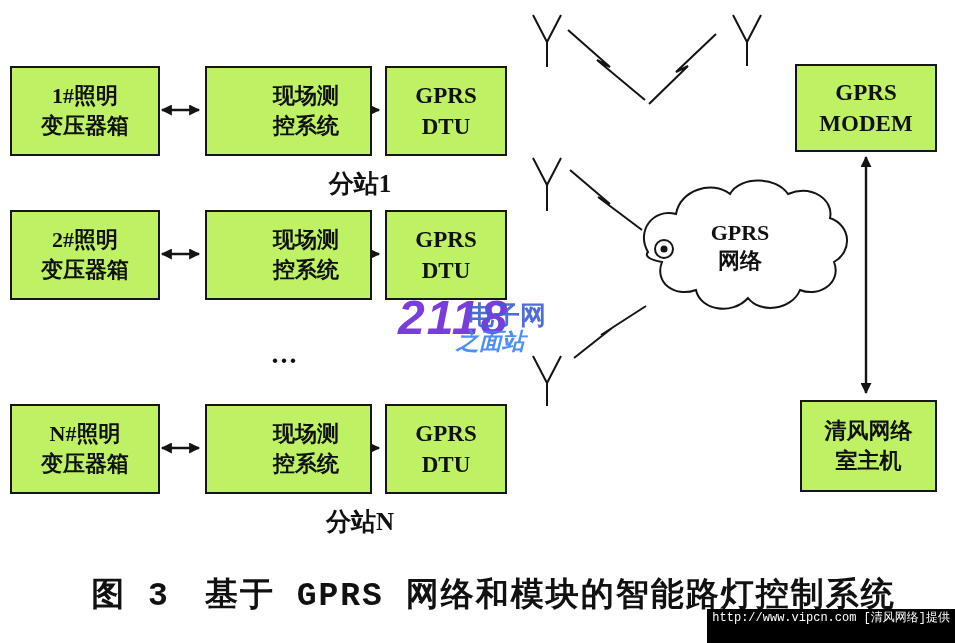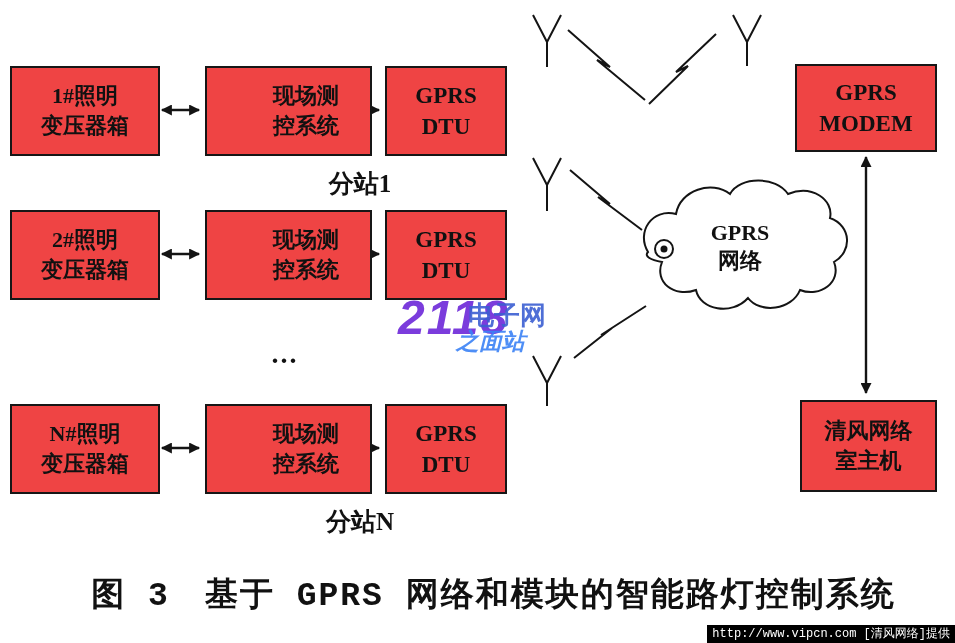--- a/index.html
+++ b/index.html
@@ -1,19 +1,19 @@
 <!DOCTYPE html>
 <html><head>
 <meta charset="utf-8">
 <style>
   html,body{margin:0;padding:0;background:#ffffff;}
   #page{position:relative;width:955px;height:643px;background:#ffffff;overflow:hidden;
         font-family:"Liberation Serif",serif;color:#111;}
   #wires{position:absolute;left:0;top:0;width:955px;height:643px;}
-  .box{position:absolute;border:2px solid #161616;background:#ef4444;display:flex;
+  .box{position:absolute;border:2px solid #161616;background:#bef264;display:flex;
        flex-direction:column;align-items:center;justify-content:center;
        font-weight:bold;font-size:22px;line-height:1.35;text-align:center;z-index:2;}
   
   .r1{top:66px;}  .r2{top:210px;}  .r3{top:404px;}
   .b-transformer{left:10px;width:146px;height:86px;}
   .b-control{left:205px;width:128px;height:86px;padding-left:35px;}
   .b-dtu{left:385px;width:118px;height:86px;font-size:23px;}
   .b-modem{left:795px;top:64px;width:138px;height:84px;font-size:23px;}
   .b-center{left:800px;top:400px;width:133px;height:88px;font-size:22px;}
   .station{position:absolute;left:300px;width:120px;text-align:center;
@@ -24,21 +24,21 @@
   .cloud-text{position:absolute;left:688px;width:104px;text-align:center;
               font-size:22px;font-weight:bold;z-index:3;line-height:1.2;}
   .ct1{top:220px;} .ct2{top:248px;}
   .caption{position:absolute;left:16px;top:572px;width:955px;text-align:center;
            font-family:Liberation Mono, monospace;font-weight:bold;
            font-size:33px;letter-spacing:2px;white-space:pre;z-index:2;}
   .wm{position:absolute;z-index:4;font-family:"Liberation Sans",sans-serif;font-weight:bold;}
   .wm-red{left:398px;top:290px;font-size:48px;font-style:italic;letter-spacing:2px;opacity:.9;}
   .wm-blue1{left:468px;top:298px;font-size:26px;opacity:.9;}
   .wm-blue2{left:456px;top:326px;font-size:23px;font-style:italic;opacity:.9;}
-  .footer{position:absolute;right:0;bottom:0;height:18px;line-height:18px;
+  .footer{position:absolute;right:0;bottom:0;height:34px;line-height:18px;
           background:#000;color:#fff;font-family:"Liberation Mono",monospace;
           font-size:12px;padding:0 5px;z-index:5;}
 </style>
 </head>
 <body>
 
 <div id="page">
 
   <svg id="wires" viewBox="0 0 955 643" xmlns="http://www.w3.org/2000/svg">
     <defs>

